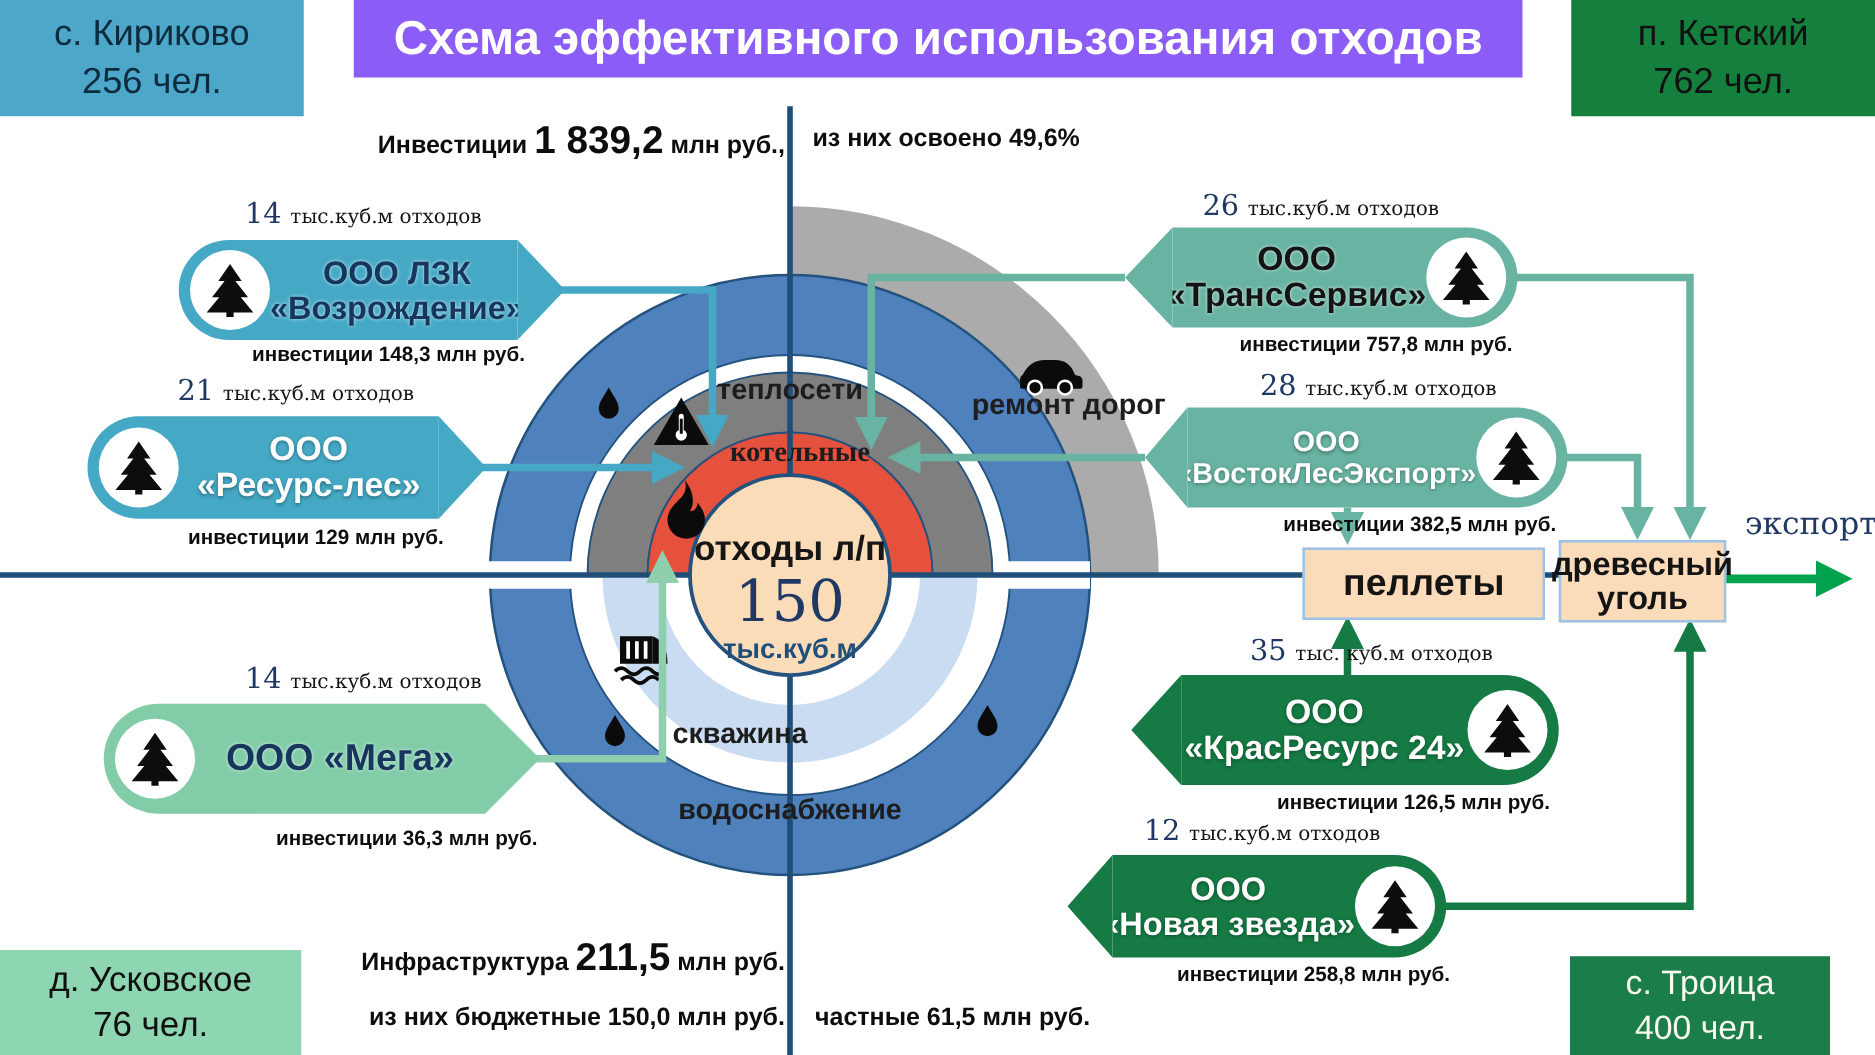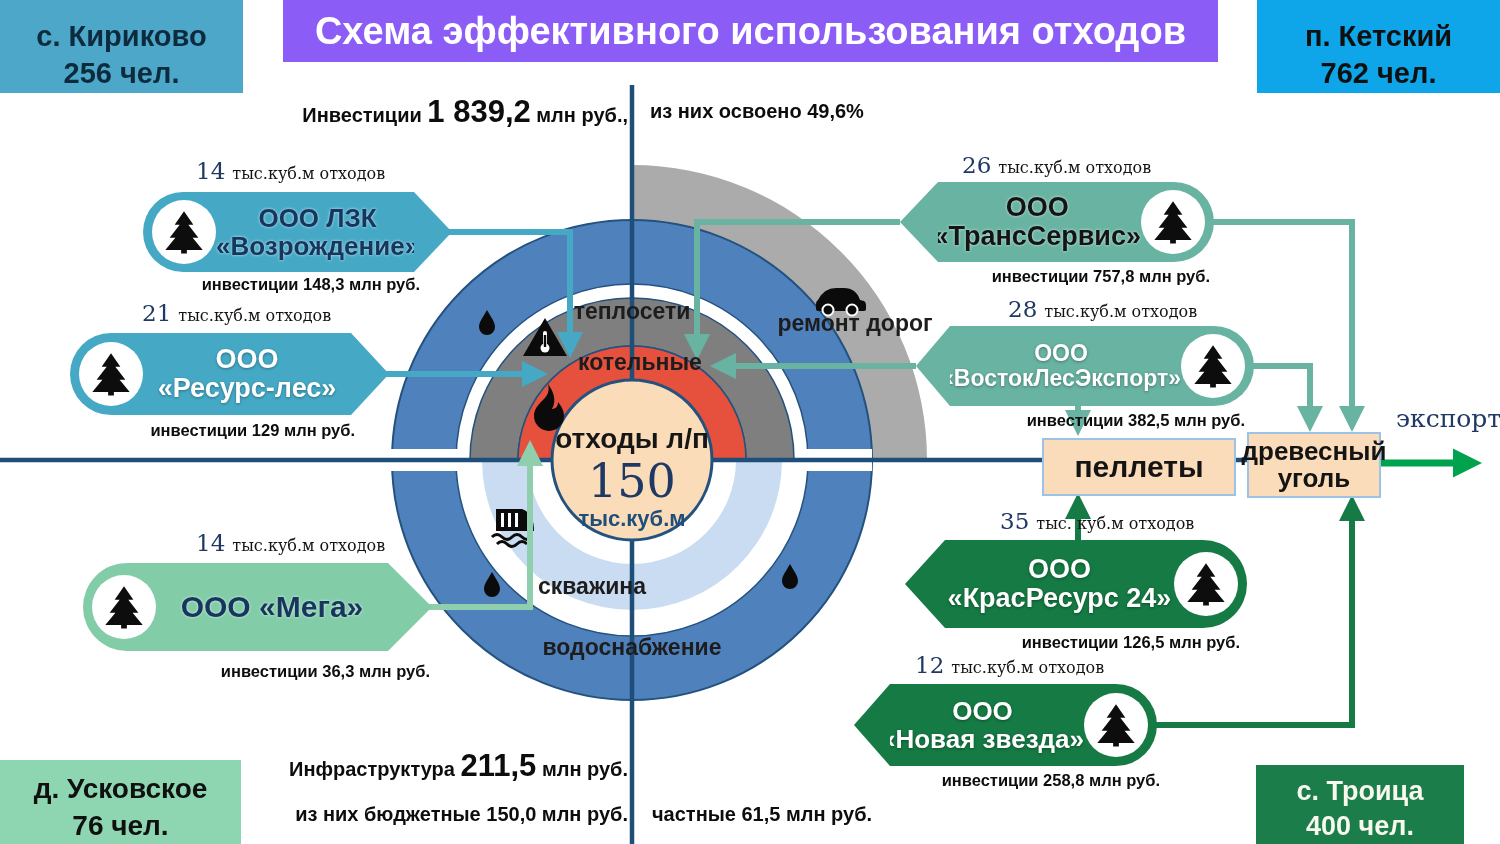--- a/index.html
+++ b/index.html
@@ -3,24 +3,24 @@
 <meta charset="utf-8">
 <style>
   html,body{margin:0;padding:0;background:#fff;}
   body{font-family:"Liberation Sans",sans-serif;color:#111;}
   #stage{position:relative;width:1500px;height:844px;background:#fff;overflow:hidden;}
   svg.layer{position:absolute;left:0;top:0;z-index:1;}
 
   
   .titlebar{position:absolute;left:283px;top:0;width:935px;height:62px;background:#8b5cf6;color:#fff;
     display:flex;align-items:center;justify-content:center;font-size:38px;font-weight:bold;z-index:2;}
-  .corner{position:absolute;display:flex;flex-direction:column;justify-content:flex-end;text-align:center;
-    font-weight:bold;font-size:29px;line-height:1.3;z-index:2;}
+  .corner{position:absolute;display:flex;flex-direction:column;justify-content:center;text-align:center;
+    font-weight:normal;font-size:29px;line-height:1.3;z-index:2;}
   .c-tl{left:0;top:0;width:243px;height:93px;background:#4CA7C9;color:#0e2a3d;}
-  .c-tr{left:1257px;top:0;width:243px;height:93px;background:#0ea5e9;color:#101010;}
+  .c-tr{left:1257px;top:0;width:243px;height:93px;background:#15803d;color:#101010;}
   .c-bl{left:0;top:760px;width:241px;height:84px;background:#8DD6B1;color:#101010;font-size:28px;}
   .c-br{left:1256px;top:765px;width:208px;height:79px;background:#1B7E4A;color:#f8f8ee;font-size:27px;}
 
   
   .bigline{position:absolute;font-size:20px;font-weight:bold;white-space:nowrap;z-index:2;color:#0d0d0d;}
   .bigline .big{font-size:31px;}
   .al-r{text-align:right;}
 
   
   .pill{position:absolute;display:flex;align-items:center;z-index:3;background:var(--c);}
@@ -168,21 +168,21 @@
   </div>
 
   <div class="bigline al-r" style="left:250px;top:94px;width:378px;">
     <span>Инвестиции</span>
     <span class="big">1 839,2</span>
     <span>млн руб.,</span>
   </div>
   <div class="bigline" style="left:650px;top:100px;">из них освоено 49,6%</div>
 
   <div class="rlabel" style="left:632px;top:298px;">теплосети</div>
-  <div class="rlabel" style="left:640px;top:349px;">котельные</div>
+  <div class="rlabel" style="left:640px;top:349px;font-family:Liberation Serif, serif;">котельные</div>
   <div class="rlabel" style="left:592px;top:573px;">скважина</div>
   <div class="rlabel" style="left:632px;top:634px;">водоснабжение</div>
   <div class="rlabel" style="left:855px;top:310px;">ремонт дорог</div>
 
   <div class="center-t">
     <div class="center-l1">отходы л/п</div>
     <div class="center-l2">150</div>
     <div class="center-l3">тыс.куб.м</div>
   </div>
 

